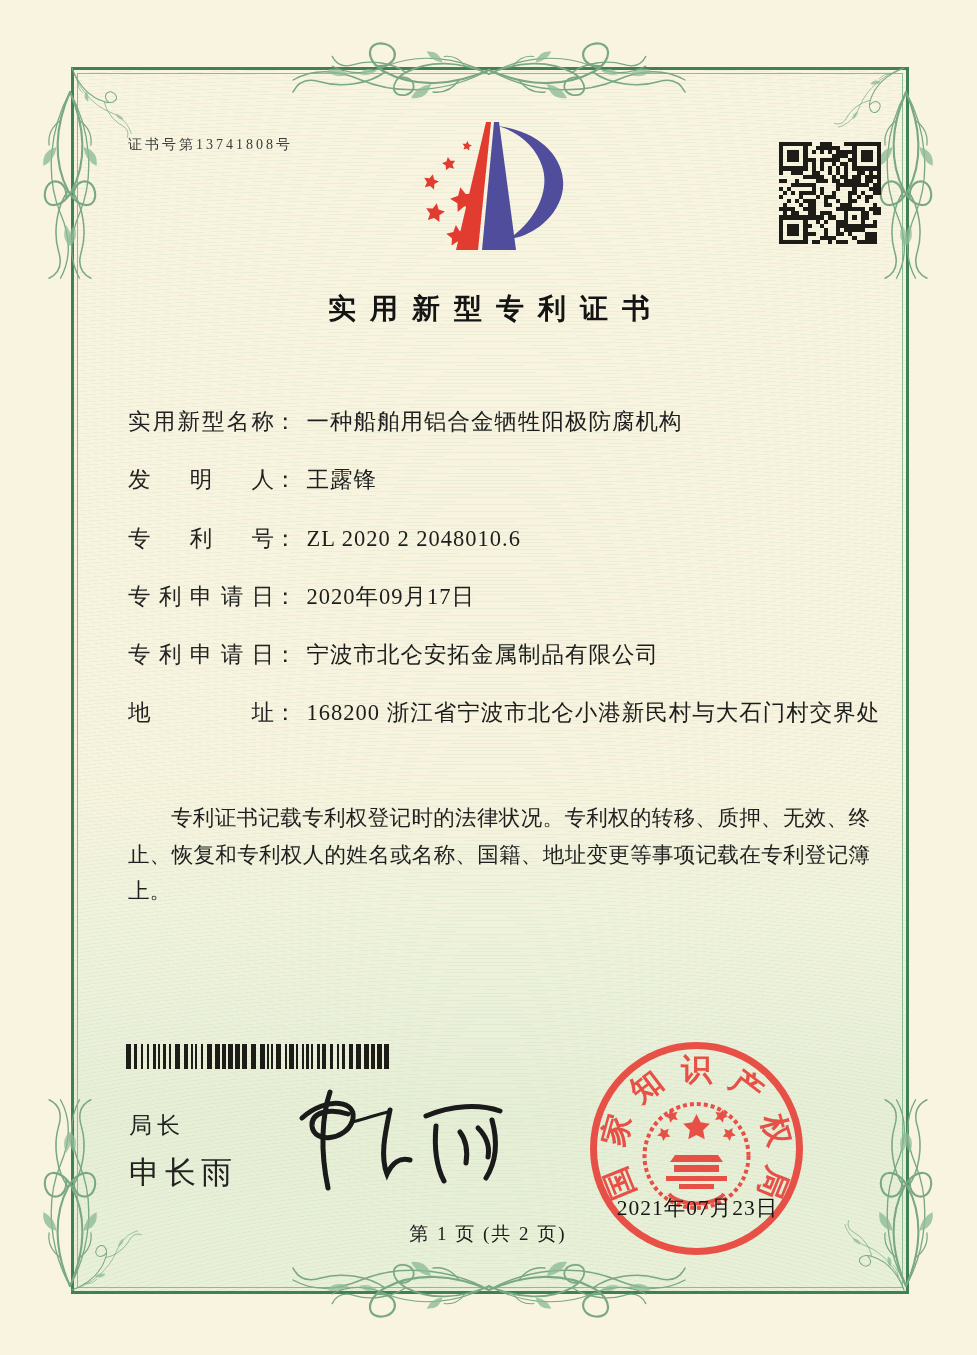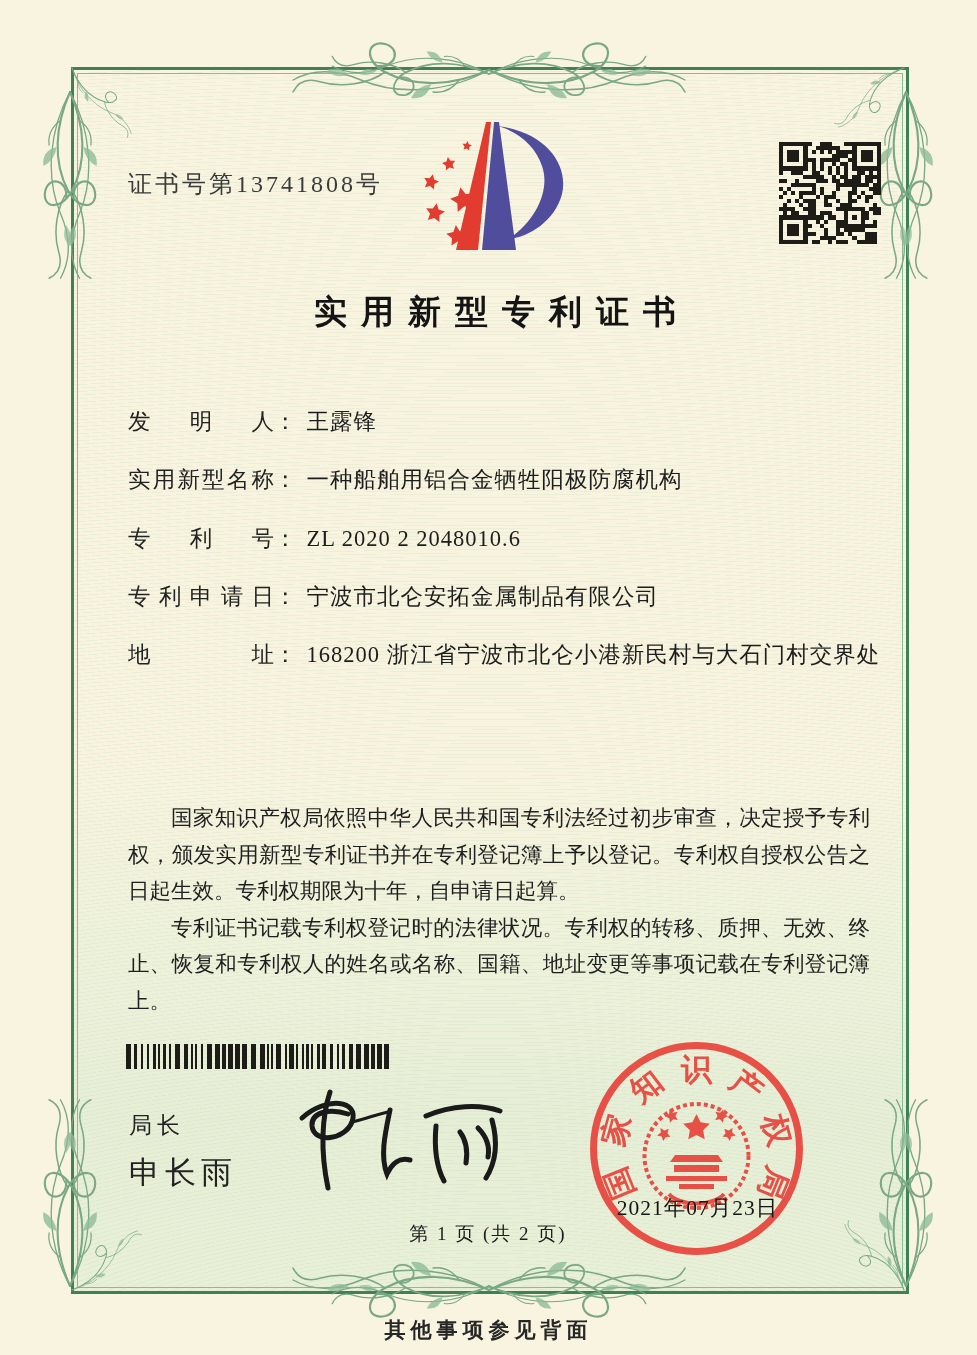--- a/index.html
+++ b/index.html
@@ -8,25 +8,25 @@
   
   .frame{position:absolute;left:71px;top:67px;width:832px;height:1221px;
          border:3px solid #3f8055;
          background:
            repeating-radial-gradient(ellipse 160% 42% at 50% 112%, rgba(140,185,150,.10) 0 2px, rgba(0,0,0,0) 2px 9px),
            linear-gradient(180deg,#f8f4e0 0%,#f7f3de 58%,#eef2db 72%,#e6eed6 86%,#e9f0d8 100%);}
   .frame::before{content:"";position:absolute;inset:3px;border:1px solid #8abb96;}
   .orn{position:absolute;left:0;top:0;z-index:2;pointer-events:none;}
   .content{position:absolute;inset:0;z-index:3;}
 
-  .cert-no{position:absolute;left:128px;top:136px;font-size:24px;letter-spacing:3px;color:#3b3b3b;margin-top:32px;}
+  .cert-no{position:absolute;left:128px;top:136px;font-size:14px;letter-spacing:3px;color:#3b3b3b;}
   .logo{position:absolute;left:405px;top:118px;}
   .qr{position:absolute;left:779px;top:142px;width:102px;height:102px;}
   .title{position:absolute;left:72px;top:290px;width:832px;text-align:center;
-         font-size:33px;font-weight:bold;letter-spacing:14px;padding-left:14px;color:#141414;}
+         font-size:28px;font-weight:bold;letter-spacing:14px;padding-left:8px;color:#141414;}
 
   .fields{position:absolute;left:128px;top:406px;width:745px;font-size:22.5px;}
   .frow{position:relative;height:58.3px;white-space:nowrap;}
   .flabel{display:inline-block;width:146px;text-align:justify;text-align-last:justify;color:#222;}
   .fcolon{display:inline-block;margin-right:10px;}
   .fvalue{letter-spacing:1px;color:#1d1d1d;}
   .grant-pair{position:absolute;left:360px;top:0;}
 
   .paras{position:absolute;left:128px;top:800px;width:742px;font-size:21.5px;line-height:36.6px;
          text-align:justify;color:#1f1f1f;}
@@ -452,38 +452,40 @@
         <rect x="20" y="24" width="1" height="1" fill="#1d1c16"></rect>
         <rect x="21" y="24" width="1" height="1" fill="#1d1c16"></rect>
         <rect x="22" y="24" width="1" height="1" fill="#1d1c16"></rect>
         <rect x="23" y="24" width="1" height="1" fill="#1d1c16"></rect>
       </svg>
 
     <div class="title">实用新型专利证书</div>
 
     <div class="fields">
       <div class="frow">
+        <span class="flabel">实用新型名称</span><span class="fcolon">：</span><span class="fvalue">一种船舶用铝合金牺牲阳极防腐机构</span>
+      </div>
+      <div class="frow">
         <span class="flabel">发明人</span><span class="fcolon">：</span><span class="fvalue">王露锋</span>
       </div>
       <div class="frow">
-        <span class="flabel">实用新型名称</span><span class="fcolon">：</span><span class="fvalue">一种船舶用铝合金牺牲阳极防腐机构</span>
+        <span class="flabel">专利号</span><span class="fcolon">：</span><span class="fvalue">ZL 2020 2 2048010.6</span>
       </div>
       <div class="frow">
-        <span class="flabel">专利号</span><span class="fcolon">：</span><span class="fvalue">ZL 2020 2 2048010.6</span>
+        <span class="flabel">专利申请日</span><span class="fcolon">：</span><span class="fvalue">2020年09月17日</span>
       </div>
       <div class="frow">
         <span class="flabel">专利申请日</span><span class="fcolon">：</span><span class="fvalue">宁波市北仑安拓金属制品有限公司</span>
       </div>
       <div class="frow">
         <span class="flabel">地址</span><span class="fcolon">：</span><span class="fvalue">168200 浙江省宁波市北仑小港新民村与大石门村交界处</span>
       </div>
     </div>
 
     <div class="paras">
-      <p>国家知识产权局依照中华人民共和国专利法经过初步审查，决定授予专利权，颁发实用新型专利证书并在专利登记簿上予以登记。专利权自授权公告之日起生效。专利权期限为十年，自申请日起算。</p>
       <p>专利证书记载专利权登记时的法律状况。专利权的转移、质押、无效、终止、恢复和专利权人的姓名或名称、国籍、地址变更等事项记载在专利登记簿上。</p>
     </div>
 
     <svg class="barcode" id="barcode" viewBox="0 0 266 25" preserveAspectRatio="none">
         <rect x="0" y="0" width="5" height="25" fill="#1d1c16"></rect>
         <rect x="8" y="0" width="3" height="25" fill="#1d1c16"></rect>
         <rect x="15" y="0" width="2" height="25" fill="#1d1c16"></rect>
         <rect x="21" y="0" width="2" height="25" fill="#1d1c16"></rect>
         <rect x="27" y="0" width="3" height="25" fill="#1d1c16"></rect>
         <rect x="32" y="0" width="2" height="25" fill="#1d1c16"></rect>
@@ -562,15 +564,14 @@
         <path d="M86,126 L139,126 L134,119 L91,119 Z"></path>
         <rect x="90" y="129" width="45" height="7"></rect>
         <path d="M82,140 L143,140 L143,145 L82,145 Z"></path>
         <rect x="95" y="148" width="35" height="5"></rect>
         <path d="M85,158 a30,16 0 0 0 55,0" fill="none" stroke="#e8453c" stroke-width="4"></path>
       </g>
     </svg>
     <div class="seal-date">2021年07月23日</div>
 
     <div class="page-info">第 1 页 (共 2 页)</div>
-    <div class="back-note">其他事项参见背面</div>
   </div>
 </div>
 
 </body></html>

